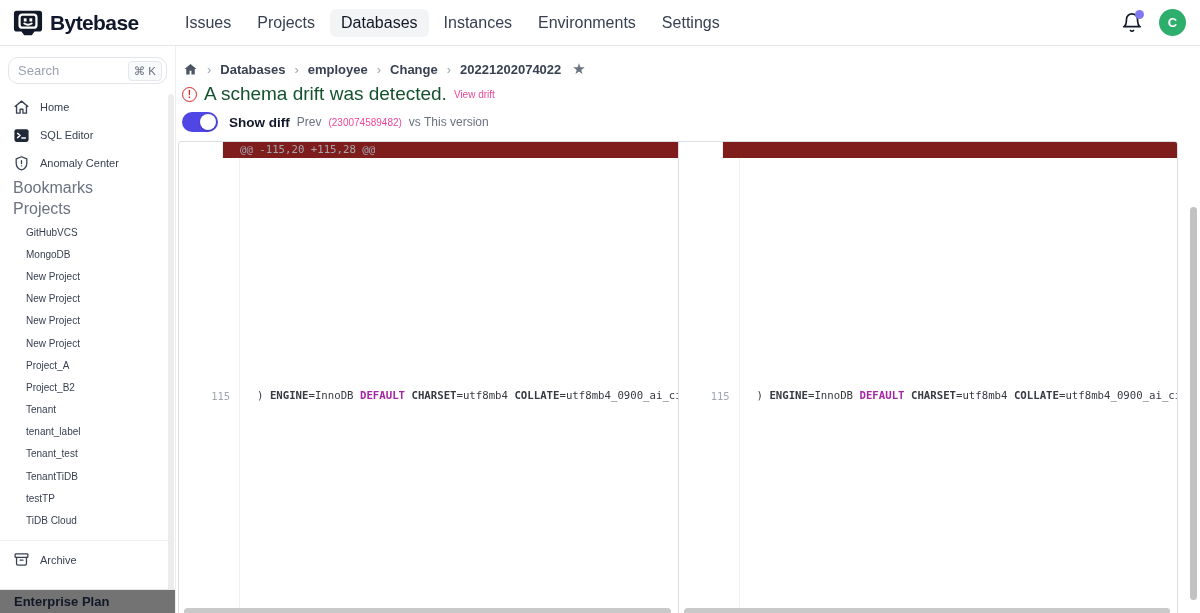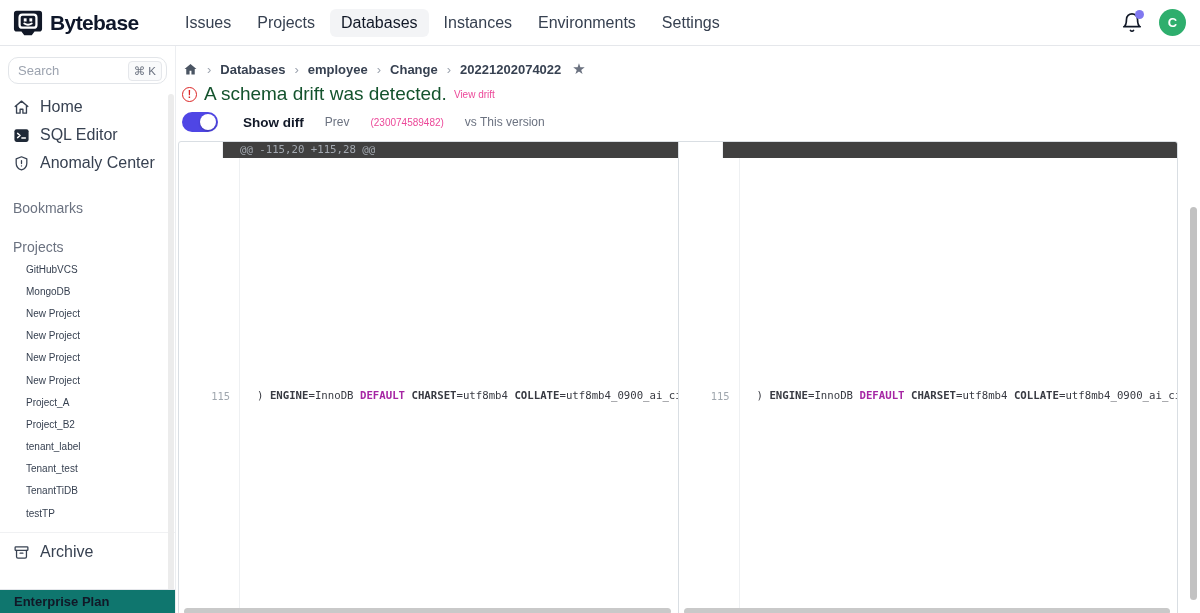--- a/index.html
+++ b/index.html
@@ -25,62 +25,62 @@
   .sidebar { position:absolute; top:46px; left:0; width:176px; bottom:0; background:#fff;
     border-right:1px solid #eceef1; }
   .search-wrap { margin:11px 8px 9px 8px; height:27px; border:1px solid #e2e5e9; border-radius:10px;
     display:flex; align-items:center; padding:0 4px 0 9px; }
   .search-input { border:none; outline:none; width:86px; font-size:13px; color:#374151;
     font-family:"Liberation Sans", sans-serif; }
   .search-input::placeholder { color:#9ca3af; }
   .kbd { margin-left:auto; font-size:11.5px; color:#6b7280; border:1px solid #e5e7eb; background:#f9fafb;
     border-radius:4px; padding:2px 5px; white-space:nowrap; }
   .side-item { height:28px; display:flex; align-items:center; gap:10px; padding-left:13px;
-    font-size:16px; color:#374151; cursor:pointer; }
+    font-size:11px; color:#374151; cursor:pointer; }
   .side-item svg { flex:none; }
-  .side-label { margin:23px 0 3px 13px; font-size:14px; color:#6b7280; }
+  .side-label { margin:2px 0 3px 13px; font-size:16px; color:#6b7280; }
   .proj-item { height:22.2px; display:flex; align-items:center; padding-left:26px; font-size:10px;
     color:#374151; cursor:pointer; white-space:nowrap; }
   .side-divider { border-top:1px solid #f0f1f3; margin:8px 0 4px 0; }
   .side-footer { position:absolute; bottom:0; left:0; right:0; height:24px; border-top:1px solid #e5e7eb;
-    display:flex; align-items:center; padding-left:14px; font-size:13px; font-weight:bold; color:#111827; background:#0f766e; }
+    display:flex; align-items:center; padding-left:14px; font-size:13px; font-weight:bold; color:#111827; background:#737373; }
   .side-scroll { position:absolute; top:48px; right:1px; width:6px; height:509px; background:#ececec; border-radius:3px; }
 
   
   .main { position:absolute; top:46px; left:176px; right:0; bottom:0; background:#fff; }
   .crumb-row { display:flex; align-items:center; gap:9px; margin:14px 0 0 7px; height:18px; }
   .crumb { font-size:13px; font-weight:bold; color:#374151; cursor:pointer; }
   .crumb-sep { color:#9ca3af; font-size:13px; }
   .crumb-star { color:#6b7280; font-size:15px; margin-left:2px; cursor:pointer; }
   .alert-row { display:flex; align-items:center; gap:7px; margin:7px 0 0 6px; height:18px; }
   .alert-icon { width:15px; height:15px; border:1.6px solid #dc2626; border-radius:50%; color:#dc2626;
     font-size:10px; font-weight:bold; display:flex; align-items:center; justify-content:center; flex:none; }
   .alert-text { font-size:19px; font-weight:500; color:#14532d; }
   .link { color:#ec4899; font-size:10px; cursor:pointer; }
-  .diffbar { display:flex; align-items:center; gap:21px; margin:9px 0 0 6px; height:20px; }
+  .diffbar { display:flex; align-items:center; gap:7px; margin:9px 0 0 6px; height:20px; }
   .toggle { width:36px; height:20px; border-radius:10px; background:#4f46e5; position:relative; cursor:pointer; flex:none; }
   .toggle-knob { position:absolute; top:2px; right:2px; width:16px; height:16px; border-radius:50%; background:#fff;
     box-shadow:0 1px 2px rgba(0,0,0,.25); }
   .toggle-label { font-size:13.5px; font-weight:bold; margin-left:4px; }
   .muted { color:#6b7280; font-size:12px; }
 
   
   :root { --rh:15.93px; }
   .diff { margin:9px 22px 0 2px; height:478px; border:1px solid #d9dee3; border-radius:3px;
     display:flex; overflow:hidden; background:#fff; position:relative; }
   .pane { flex:1 1 0; min-width:0; position:relative; overflow:hidden; }
   .pane.right { border-left:1px solid #d9dee3; }
   .diff-row { display:flex; height:var(--rh); align-items:center; }
   .gutter { width:44px; flex:none; text-align:right; padding-right:9px; height:100%;
     display:flex; align-items:center; justify-content:flex-end;
     font-family:"DejaVu Sans Mono", monospace; font-size:10.4px; color:#a0a7ae;
     border-right:1px solid #eef0f2; }
   .code { flex:1; min-width:0; height:100%; display:flex; align-items:center; padding-left:17px;
     font-family:"DejaVu Sans Mono", monospace; font-size:10.7px; white-space:pre; overflow:hidden; color:#383a42; }
-  .diff-row.hunk .code { background:#404040; }
+  .diff-row.hunk .code { background:#7f1d1d; }
   .tk-p { color:#383a42; }
   .tk-b { color:#383a42; font-weight:bold; }
   .tk-m { color:#a626a4; font-weight:bold; }
   .tk-g { color:#a3a9b1; }
   .hscroll { position:absolute; bottom:3px; left:5px; right:7px; height:7px; border-radius:4px; background:#c9c9c9; }
   .win-scroll { position:absolute; top:207px; right:3px; width:7px; height:393px; border-radius:4px; background:#c2c2c2; z-index:20; }
 </style>
 </head>
 <body>
 
@@ -155,24 +155,26 @@
   <div class="side-label">Projects</div>
   <div id="side-projects">
       <div class="proj-item">GitHubVCS</div>
       <div class="proj-item">MongoDB</div>
       <div class="proj-item">New Project</div>
       <div class="proj-item">New Project</div>
       <div class="proj-item">New Project</div>
       <div class="proj-item">New Project</div>
       <div class="proj-item">Project_A</div>
       <div class="proj-item">Project_B2</div>
+      <div class="proj-item">Tenant</div>
       <div class="proj-item">tenant_label</div>
       <div class="proj-item">Tenant_test</div>
       <div class="proj-item">TenantTiDB</div>
       <div class="proj-item">testTP</div>
+      <div class="proj-item">TiDB Cloud</div>
     </div>
   <div class="side-divider"></div>
   <div class="side-item" style="height:30px;">
     <svg width="17" height="17" viewBox="0 0 24 24" fill="none" stroke="#374151" stroke-width="1.8" stroke-linecap="round" stroke-linejoin="round">
       <rect x="3" y="4" width="18" height="5" rx="1"></rect>
         <path d="M5 9v9a2 2 0 0 0 2 2h10a2 2 0 0 0 2-2V9"></path>
         <path d="M10 13h4"></path>
     </svg>
     <span>Archive</span>
   </div>

